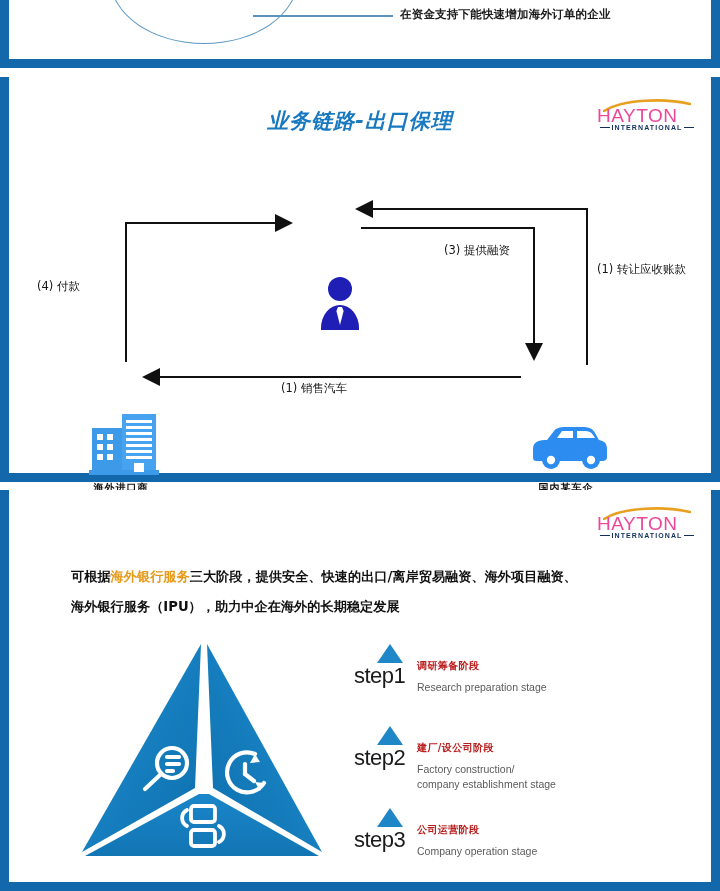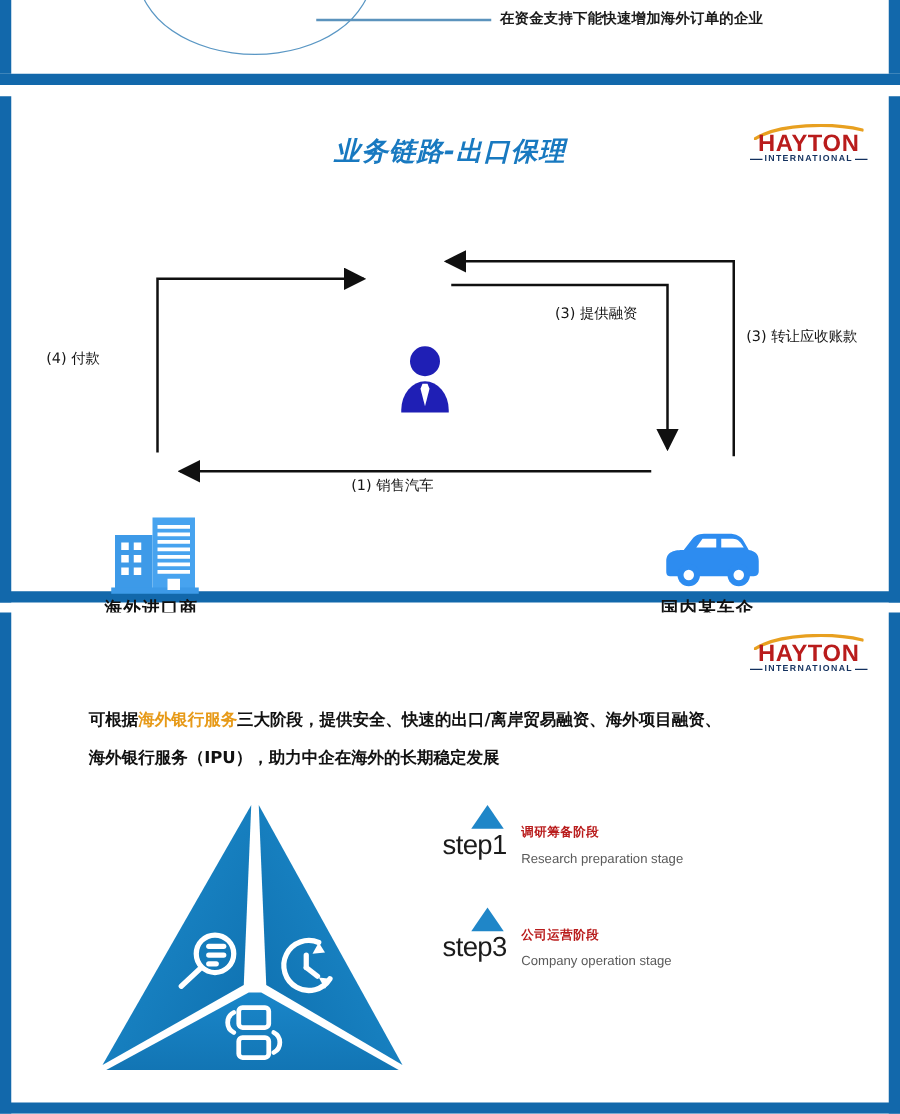--- a/index.html
+++ b/index.html
@@ -21,23 +21,23 @@
   #panel2{top:77px;height:405px;}
   #panel3{top:490px;height:401px;}
   .framed{border-left:9px solid #1268ab;border-right:9px solid #1268ab;
           border-bottom:9px solid #1268ab;border-top:0;box-sizing:border-box;}
   #panel2{border-top:0;}
 
   
   .logo{position:absolute;width:100px;height:34px;}
   .logo .swoosh{position:absolute;left:6px;top:0;width:88px;height:13px;overflow:hidden;}
   .logo .swoosh svg{display:block;}
-  .logo .name{position:absolute;left:0;top:7px;width:100px;text-align:center;
-    font-family:"Liberation Sans",sans-serif;font-weight:bold;font-size:19px;
-    letter-spacing:0.5px;color:#b91c1c;line-height:19px;}
+  .logo .name{position:absolute;left:0;top:7px;width:100px;
+    font-family:"Liberation Sans",sans-serif;font-weight:normal;font-size:19px;
+    letter-spacing:0.5px;color:#ec4899;line-height:19px;}
   .logo .sub{position:absolute;left:0;top:25px;width:100px;text-align:center;
     font-size:7px;letter-spacing:1.1px;color:#12305e;font-weight:bold;}
   .logo .rule-l,.logo .rule-r{position:absolute;top:28px;height:1px;background:#12305e;width:10px;}
   .logo .rule-l{left:3px;} .logo .rule-r{right:3px;}
 
   
   .sec-title{position:absolute;width:100%;text-align:center;
     font-family:"DejaVu Sans","Liberation Sans",sans-serif;
     font-weight:bold;font-size:21px;color:#1879c0;letter-spacing:1px;font-style:italic;}
 
@@ -45,21 +45,21 @@
   .circle{position:absolute;left:110px;top:-86px;width:186px;height:128px;
     border:1.3px solid #5a97c4;border-radius:50%;background:transparent;}
   .lead-line{position:absolute;left:253px;top:15px;width:140px;height:1.6px;background:#5b93bd;}
   .p1-text{position:absolute;left:400px;top:7px;font-family:"DejaVu Sans",sans-serif;
     font-weight:bold;font-size:11.5px;color:#1b1b1b;letter-spacing:.2px;white-space:nowrap;}
 
   
   .flow{position:absolute;left:0;top:0;width:720px;height:405px;}
   .flow svg{position:absolute;left:0;top:0;}
   .node-label{position:absolute;text-align:center;font-family:"DejaVu Sans",sans-serif;color:#111;}
-  .node-label .cn{font-size:14px;font-weight:bold;letter-spacing:1px;line-height:17px;}
+  .node-label .cn{font-size:10px;font-weight:bold;letter-spacing:1px;line-height:17px;}
   .node-label .en{font-size:12.5px;font-weight:bold;font-family:"DejaVu Sans Mono","Liberation Mono",monospace;
                   letter-spacing:1px;line-height:17px;}
   .flow-cap{position:absolute;font-family:"DejaVu Sans",sans-serif;font-size:11.5px;color:#161616;white-space:nowrap;}
 
   
   .body-copy{position:absolute;left:62px;top:72px;width:600px;
     font-family:"DejaVu Sans",sans-serif;font-size:13.2px;line-height:30px;
     color:#111;font-weight:bold;}
   .hl{color:#e79a18;}
 
@@ -167,21 +167,21 @@
       <div class="node-label" style="left:52px;top:402px;width:120px;">
         <div class="cn">海外进口商</div>
         <div class="en">Buyer</div>
       </div>
       <div class="node-label" style="left:497px;top:402px;width:120px;">
         <div class="cn">国内某车企</div>
         <div class="en">Seller</div>
       </div>
 
       <div class="flow-cap" style="left:272px;top:304px;">(1) 销售汽车</div>
-      <div class="flow-cap" style="left:588px;top:185px;">(3) 转让应收账款</div>
+      <div class="flow-cap" style="left:588px;top:185px;">(1) 转让应收账款</div>
       <div class="flow-cap" style="left:435px;top:166px;">(3) 提供融资</div>
       <div class="flow-cap" style="left:28px;top:202px;">(4) 付款</div>
     </div>
   </div>
 
   <div class="panel framed" id="panel3">
 
 
     <div class="logo" style="right:14px;top:17px;">
       <div class="swoosh">
@@ -250,20 +250,27 @@
 
     <div class="steps">
 
       <div class="step">
         <div class="tri"></div>
         <div class="num">step1</div>
         <div class="cn">调研筹备阶段</div>
         <div class="en">Research preparation stage</div>
       </div>
 
+      <div class="step">
+        <div class="tri"></div>
+        <div class="num">step2</div>
+        <div class="cn">建厂/设公司阶段</div>
+        <div class="en">Factory construction/
+company establishment stage</div>
+      </div>
 
       <div class="step">
         <div class="tri"></div>
         <div class="num">step3</div>
         <div class="cn">公司运营阶段</div>
         <div class="en">Company operation stage</div>
       </div>
     </div>
   </div>
 </div>

